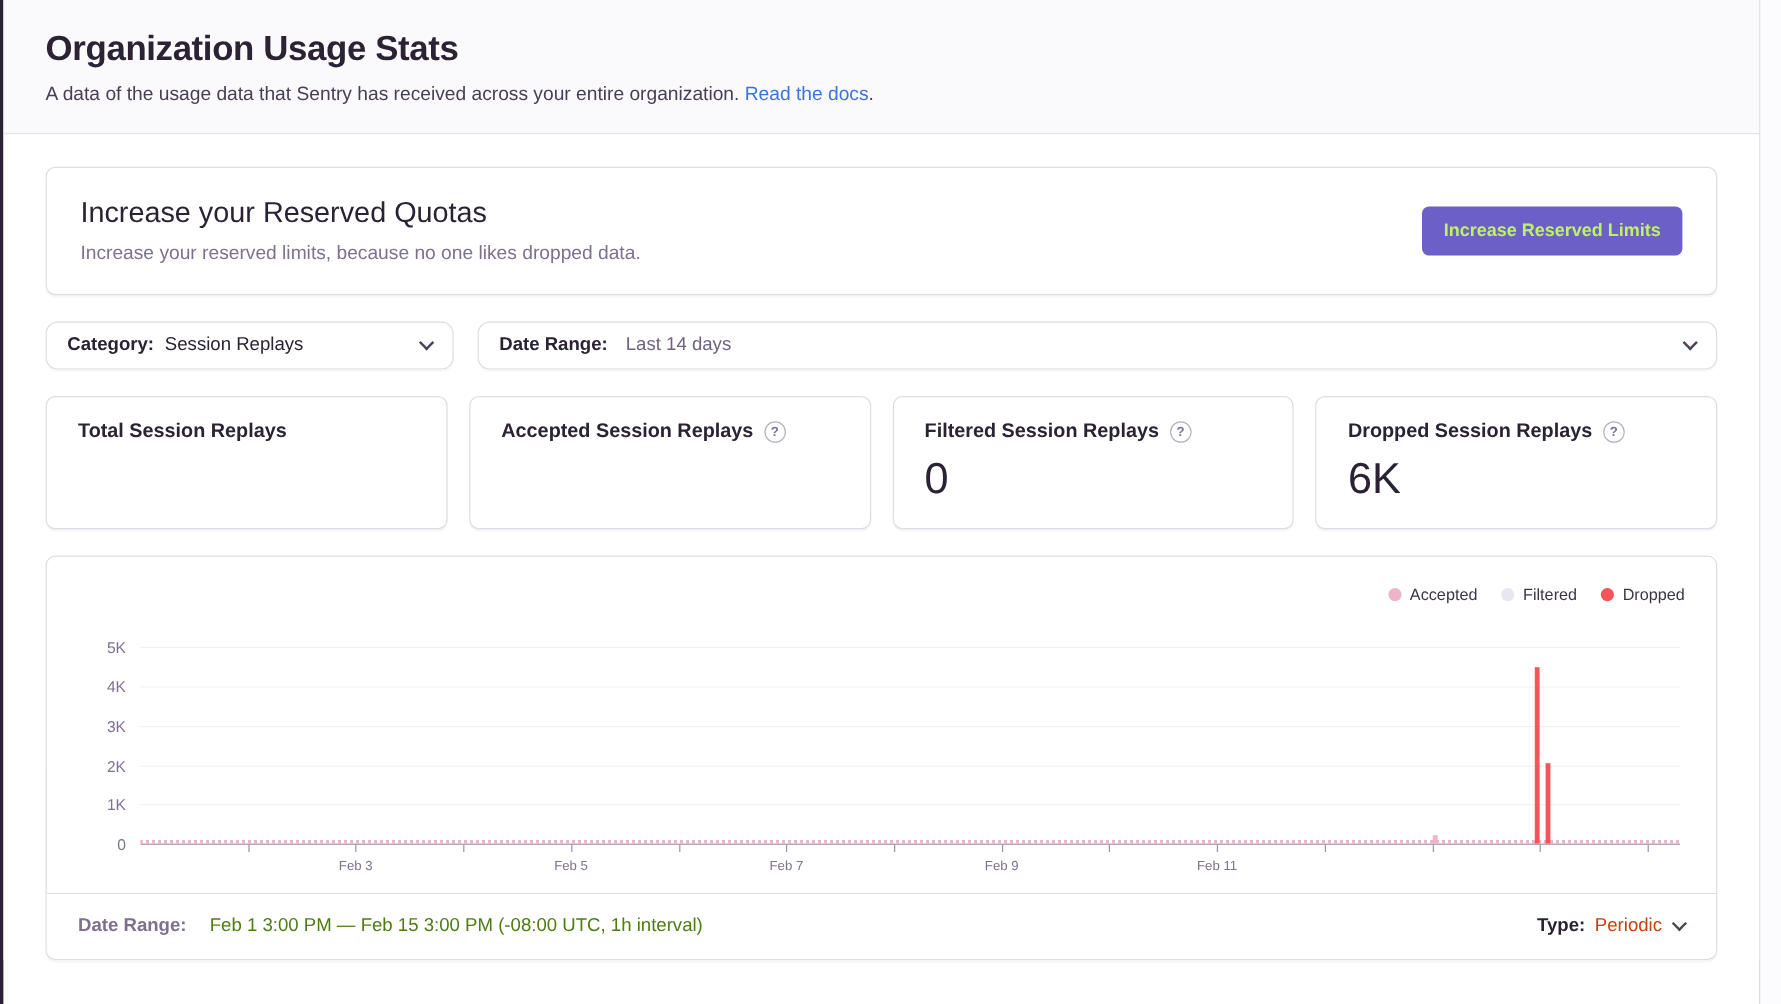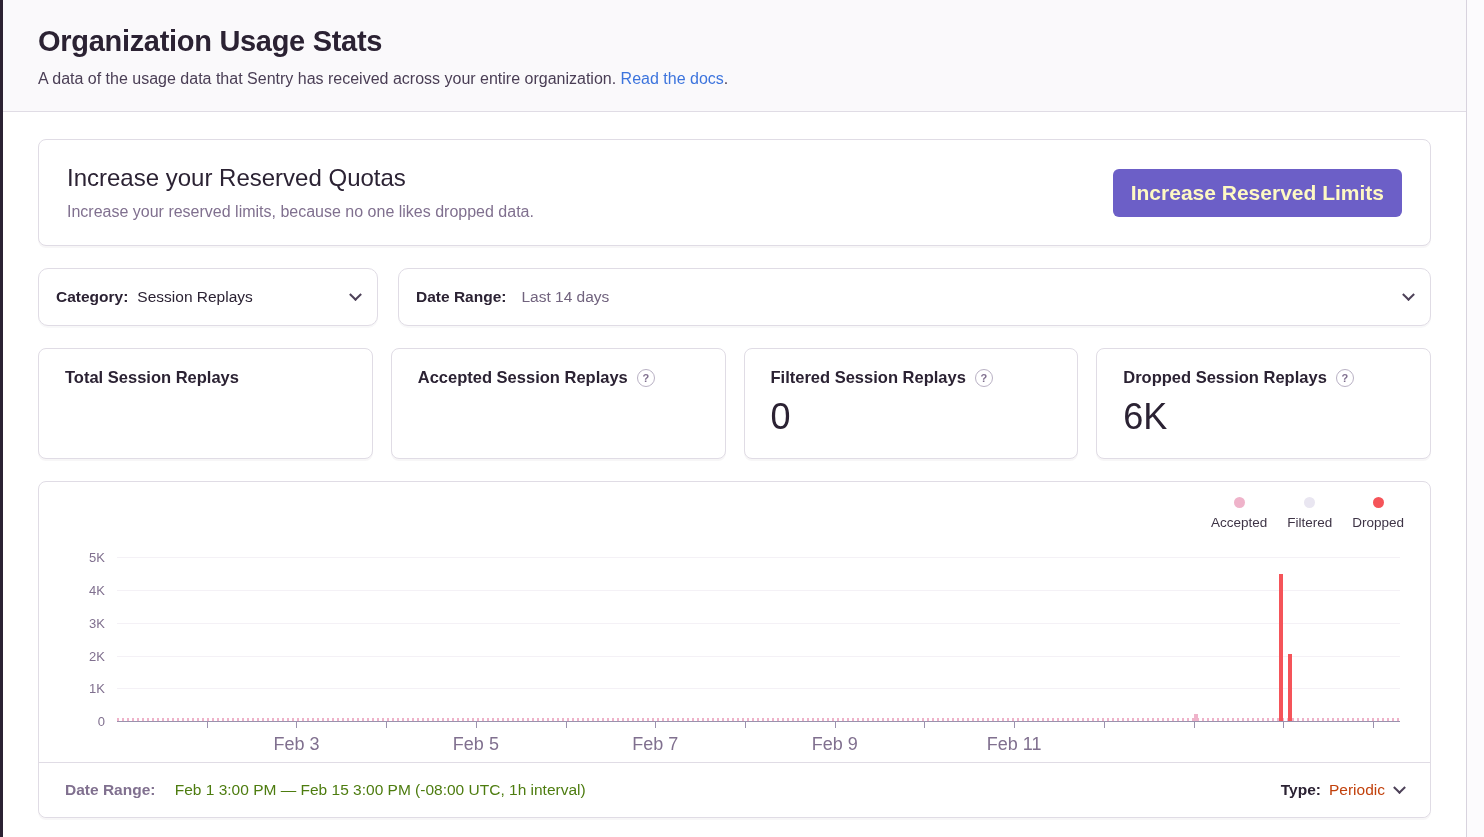--- a/index.html
+++ b/index.html
@@ -31,30 +31,30 @@
     border:1px solid #e0dce5;
     border-radius:8px;
     box-shadow:0 2px 0 rgba(43,34,51,.04);
   }
 
   
   .banner { display:flex; align-items:center; justify-content:space-between; padding:24px 28px; margin-bottom:22px; }
   .banner-title { font-size:24px; font-weight:400; color:#2b2233; }
   .banner-sub { margin-top:11px; font-size:16px; color:#80708f; }
   .btn-primary {
-    background:#6c5fc7; color:#fef9c3; border:none; border-radius:6px;
-    font-family:"Liberation Sans",sans-serif; font-size:21px; font-weight:700;
+    background:#6c5fc7; color:#bef264; border:none; border-radius:6px;
+    font-family:"Liberation Sans",sans-serif; font-size:15px; font-weight:700;
     padding:12px 18px; cursor:pointer;
   }
 
   
   .filters { display:flex; gap:20px; margin-bottom:22px; }
   .pill {
     border:1px solid #e0dce5; border-radius:10px; background:#fff;
-    height:58px; display:flex; align-items:center; padding:0 17px;
+    height:40px; display:flex; align-items:center; padding:0 17px;
     font-size:15.5px; cursor:pointer; box-shadow:0 2px 0 rgba(43,34,51,.03);
   }
   .pill .lbl { font-weight:700; color:#2b2233; }
   .pill-category { width:340px; }
   .pill-category .val { margin-left:9px; color:#2b2233; }
   .pill-date { flex:1; }
   .pill-date .val { margin-left:15px; color:#71637e; }
   .chev {
     width:9px; height:9px; margin-left:auto; flex:none;
     border-right:2px solid #4d4158; border-bottom:2px solid #4d4158;
@@ -72,38 +72,38 @@
     display:inline-flex; align-items:center; justify-content:center; cursor:pointer; flex:none;
   }
   .stat-value-row { margin-top:12px; display:flex; align-items:baseline; gap:11px; }
   .stat-value { font-size:36px; font-weight:500; color:#2b2233; line-height:1; }
   .stat-sub { font-size:14.5px; color:#2ba185; }
 
   
   .chart-panel { margin-bottom:17px; }
   .chart-section { padding:20px 26px 0; }
   .legend { display:flex; justify-content:flex-end; align-items:center; gap:20px; height:22px; }
-  .legend-item { display:flex; align-items:center; gap:7px; font-size:13.5px; color:#3e3446; cursor:pointer;flex-direction:column; }
+  .legend-item { display:flex; align-items:center; gap:7px; font-size:13.5px; color:#3e3446; cursor:pointer; }
   .legend-dot { width:11px; height:11px; border-radius:50%; flex:none; }
 
   .plot-outer { position:relative; margin:18px 4px 0 52px; }
   .plot-area { position:relative; height:180px; }
   .gridline { position:absolute; left:0; right:0; height:1px; background:#f4f1f6; }
   .baseline { position:absolute; left:0; right:0; bottom:0; height:1px; background:#9b91ad; }
   .trickle { position:absolute; left:0; right:0; bottom:1px; height:3px; }
   .bar { position:absolute; bottom:1px; width:4px; }
   .day-tick { position:absolute; top:100%; width:1px; height:6px; background:#9b91ad; }
   .y-label {
     position:absolute; left:-52px; width:40px; text-align:right;
     font-size:13px; color:#80708f;
   }
   .x-labels { position:relative; height:40px; }
   .x-label {
     position:absolute; top:12px; transform:translateX(-50%);
-    font-size:18px; color:#80708f; white-space:nowrap;
+    font-size:11px; color:#80708f; white-space:nowrap;
   }
 
   
   .chart-footer {
     border-top:1px solid #e0dce5;
     padding:18px 26px; display:flex; align-items:center; justify-content:space-between;
     font-size:15.5px; border-radius:0 0 8px 8px; background:#fff;
   }
   .cf-left .lbl { font-weight:700; color:#80708f; margin-right:15px; }
   .cf-left .val { color:#4d7c0f; }

